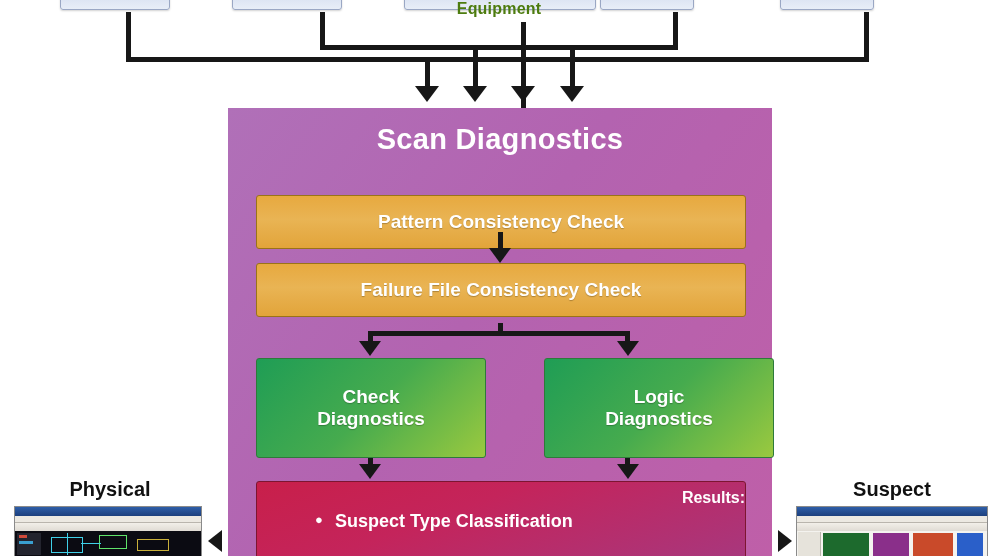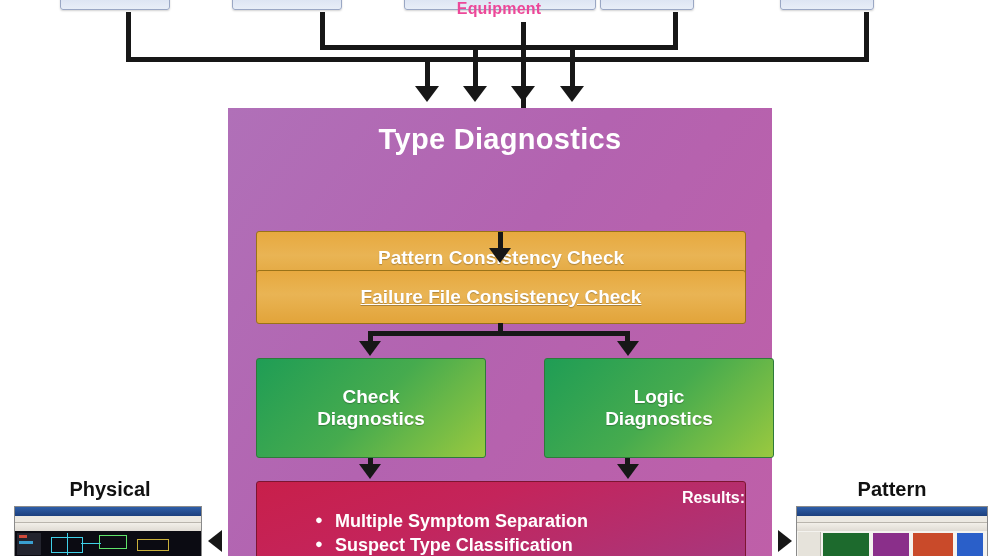--- a/index.html
+++ b/index.html
@@ -26,21 +26,21 @@
     box-shadow: 0 1px 2px rgba(0,0,0,0.18);
   }
   .equipment-label {
     position: absolute;
     left: 404px;
     top: 0px;
     width: 190px;
     text-align: center;
     font-size: 16px;
     font-weight: bold;
-    color: #ec4899;
+    color: #4d7c0f;
     letter-spacing: 0.2px;
   }
 
   
   .line {
     position: absolute;
     background: #171717;
   }
   .vline { width: 5px; }
   .hline { height: 5px; }
@@ -241,31 +241,31 @@
 <div class="line vline" style="left:425px; top:57px; height:33px;"></div>
 <div class="line vline" style="left:473px; top:45px; height:45px;"></div>
 <div class="line vline" style="left:570px; top:45px; height:45px;"></div>
 
 <div class="arrow-down" style="left:415px; top:86px;"></div>
 <div class="arrow-down" style="left:463px; top:86px;"></div>
 <div class="arrow-down" style="left:511px; top:86px;"></div>
 <div class="arrow-down" style="left:560px; top:86px;"></div>
 
 <div class="scan-panel">
-  <div class="scan-title">Type Diagnostics</div>
-</div>
-
-<div class="proc-box" style="left:256px; top:195px; width:488px; height:52px;margin-top:36px;">
+  <div class="scan-title">Scan Diagnostics</div>
+</div>
+
+<div class="proc-box" style="left:256px; top:195px; width:488px; height:52px;">
   <span>Pattern Consistency Check</span>
 </div>
 
 <div class="inner-stem" style="left:498px; top:232px; height:18px;"></div>
 <div class="inner-arrow" style="left:489px; top:248px;"></div>
 
-<div class="proc-box" style="left:256px; top:270px; width:488px; height:52px;text-decoration:underline;">
+<div class="proc-box" style="left:256px; top:263px; width:488px; height:52px;">
   <span>Failure File Consistency Check</span>
 </div>
 
 <div class="inner-stem" style="left:498px; top:323px; height:10px;"></div>
 <div class="line hline" style="left:368px; top:331px; width:262px;"></div>
 <div class="inner-stem" style="left:368px; top:331px; height:12px;"></div>
 <div class="inner-stem" style="left:625px; top:331px; height:12px;"></div>
 <div class="inner-arrow" style="left:359px; top:341px;"></div>
 <div class="inner-arrow" style="left:617px; top:341px;"></div>
 
@@ -280,21 +280,20 @@
 </div>
 
 <div class="inner-stem" style="left:368px; top:458px; height:8px;"></div>
 <div class="inner-stem" style="left:625px; top:458px; height:8px;"></div>
 <div class="inner-arrow" style="left:359px; top:464px;"></div>
 <div class="inner-arrow" style="left:617px; top:464px;"></div>
 
 <div class="results-box">
   <div class="results-title">Results:</div>
   <ul class="results-list">
-    <li>Multiple Symptom Separation</li>
     <li>Suspect Type Classification</li>
   </ul>
 </div>
 
 <div class="side-label" style="left:40px; top:478px; width:140px;">Physical</div>
 
 <div class="shot" style="left:14px; top:506px; width:186px; height:50px;">
   <div class="titlebar"></div>
   <div class="menubar"></div>
   <div class="toolbar"></div>
@@ -305,21 +304,21 @@
     <div class="glyph" style="left:66px; top:12px; width:20px; height:1px; background:#3fd0e8;"></div>
     <div class="glyph" style="left:2px; top:2px; width:24px; height:22px; background:#23242e;"></div>
     <div class="glyph" style="left:4px; top:4px; width:8px; height:3px; background:#d04a3a;"></div>
     <div class="glyph" style="left:4px; top:10px; width:14px; height:3px; background:#3aa0d0;"></div>
     <div class="glyph" style="left:122px; top:8px; width:30px; height:10px; border:1px solid #c9b03a;"></div>
   </div>
 </div>
 
 <div class="side-arrow-left" style="left:208px; top:530px;"></div>
 
-<div class="side-label" style="left:822px; top:478px; width:140px;">Pattern</div>
+<div class="side-label" style="left:822px; top:478px; width:140px;">Suspect</div>
 
 <div class="shot" style="left:796px; top:506px; width:190px; height:50px;">
   <div class="titlebar"></div>
   <div class="menubar"></div>
   <div class="toolbar"></div>
   <div class="canvas-light">
     <div class="glyph" style="left:26px; top:2px; width:46px; height:24px; background:#1d6a2d;"></div>
     <div class="glyph" style="left:76px; top:2px; width:36px; height:24px; background:#8a2f8a;"></div>
     <div class="glyph" style="left:116px; top:2px; width:40px; height:24px; background:#c94a2a;"></div>
     <div class="glyph" style="left:160px; top:2px; width:26px; height:24px; background:#2a5fc9;"></div>

